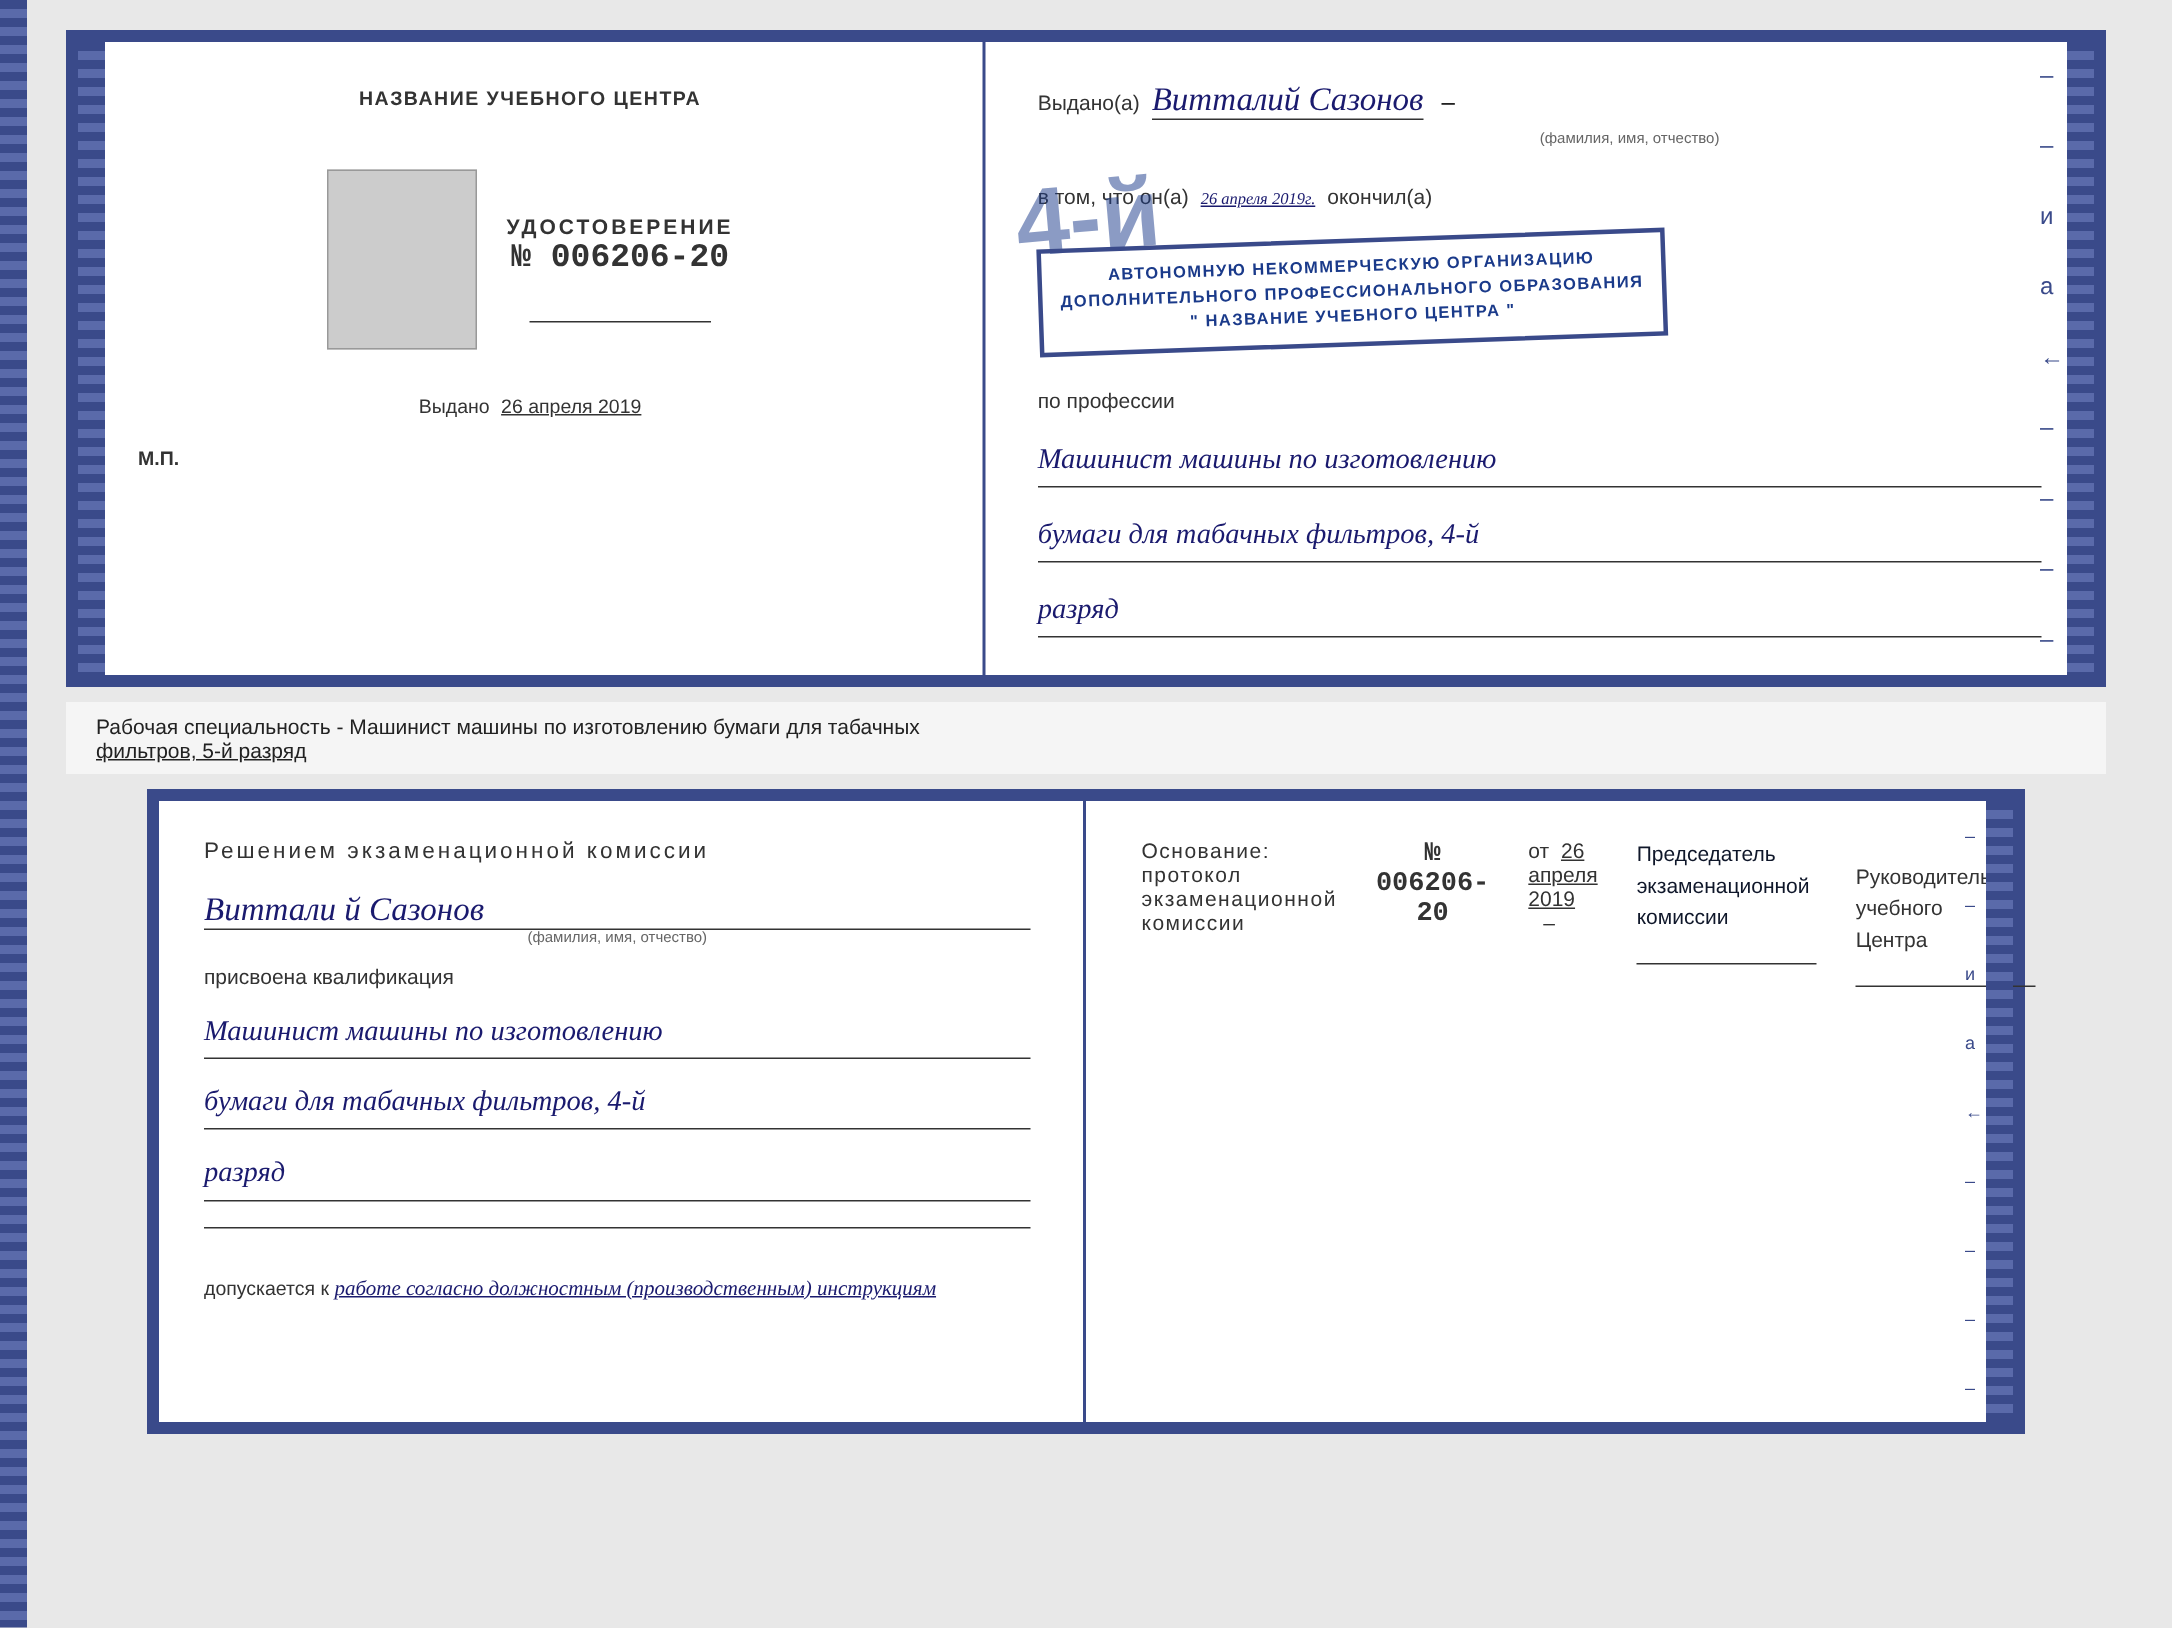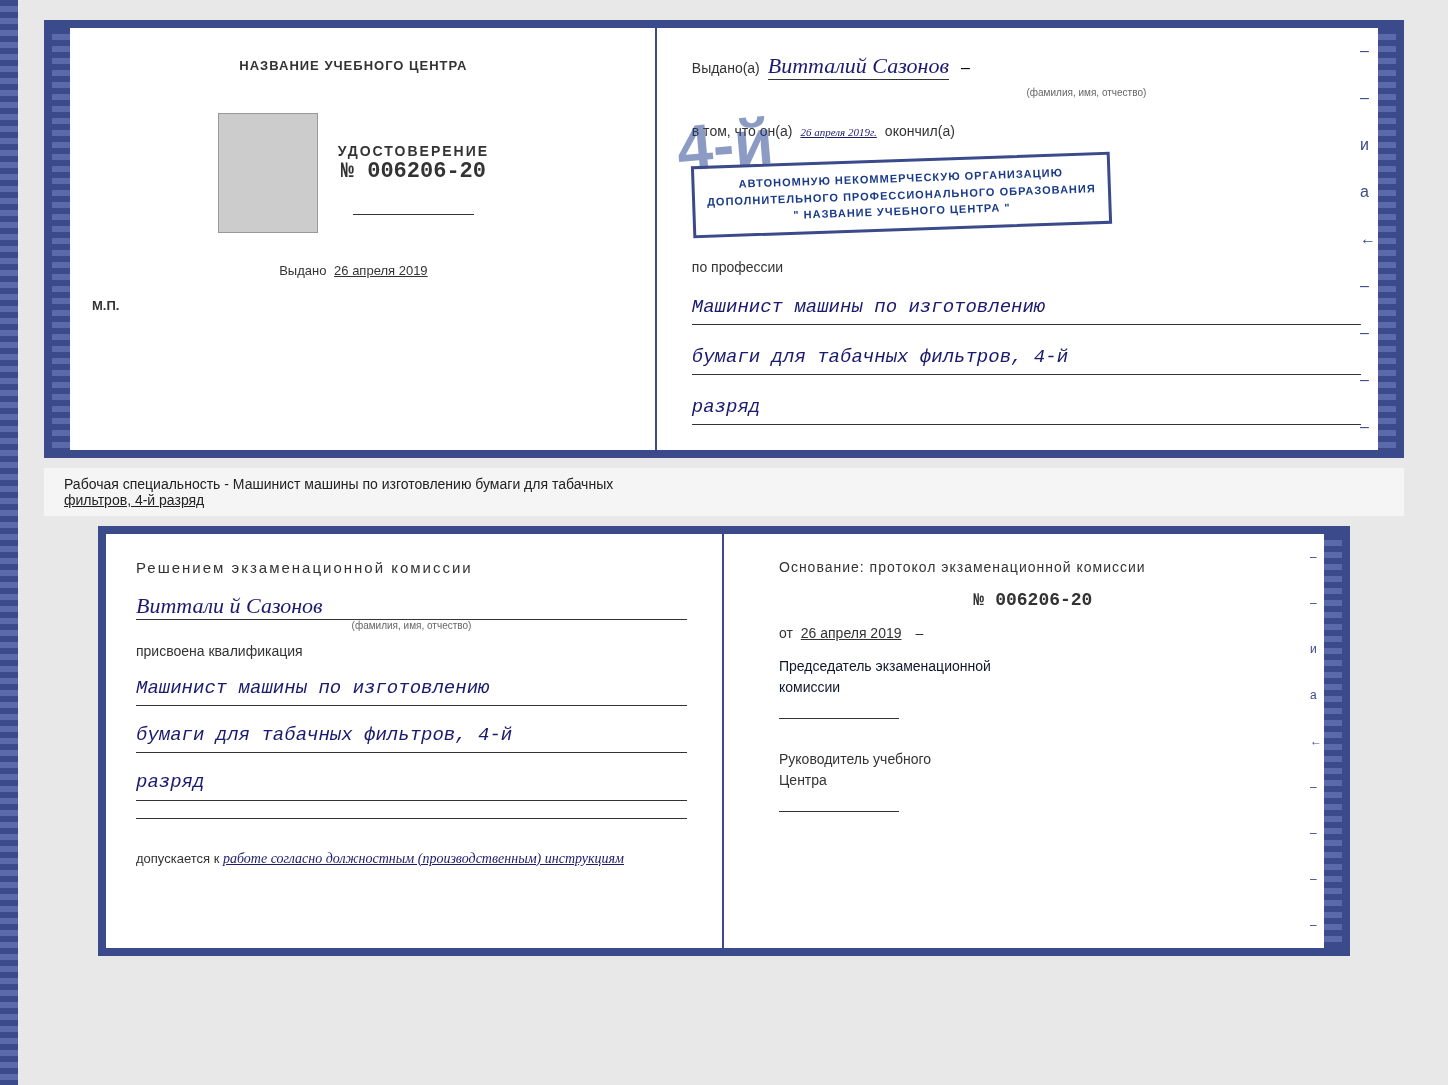--- a/index.html
+++ b/index.html
@@ -166,21 +166,21 @@
       margin: 5px 0;
     }
 
     .profession-text {
       font-size: 14px;
       color: #333;
     }
 
     .underline-hand {
       border-bottom: 1px solid #333;
-      font-family: Liberation Mono, monospace;
+      font-family: Liberation Serif, serif;
       font-style: italic;
       color: #1a1a6e;
       font-size: 19px;
       line-height: 1.8;
     }
 
     
     .info-text-section {
       width: 1360px;
       background: #f5f5f5;
@@ -208,24 +208,24 @@
       border-right: 2px solid #3a4a8a;
       padding: 25px 35px;
       display: flex;
       flex-direction: column;
       gap: 12px;
       position: relative;
     }
 
     .bottom-right {
       width: 50%;
-      padding: 25px 55px;
-      display: flex;
-      flex-direction: column;
-      gap: 15px;
+      padding: 25px 37px;
+      display: flex;
+      flex-direction: row;
+      gap: 26px;
       position: relative;
     }
 
     .resolution-title {
       font-size: 15px;
       letter-spacing: 2px;
       color: #333;
       font-weight: normal;
     }
 
@@ -374,21 +374,21 @@
         <span>–</span>
         <span>–</span>
     </div>
   </div>
 
   <div class="stripe-right"></div>
 </div>
 
 <div class="info-text-section" style="width:1360px;">
   <div>Рабочая специальность - Машинист машины по изготовлению бумаги для табачных</div>
-  <div class="info-underline">фильтров, 4-й разряд</div>
+  <div class="info-underline">фильтров, 5-й разряд</div>
 </div>
 
 <div class="bottom-cert">
   <div class="left-stripe-bottom"></div>
 
   <div class="bottom-left" style="padding-left:30px;">
     <div class="resolution-title">Решением  экзаменационной  комиссии</div>
 
     <div style="display:flex; flex-direction:column; margin-top:5px;">
       <div class="handwritten" style="font-size:22px; border-bottom:1px solid #333;">Виттали й Сазонов</div>

